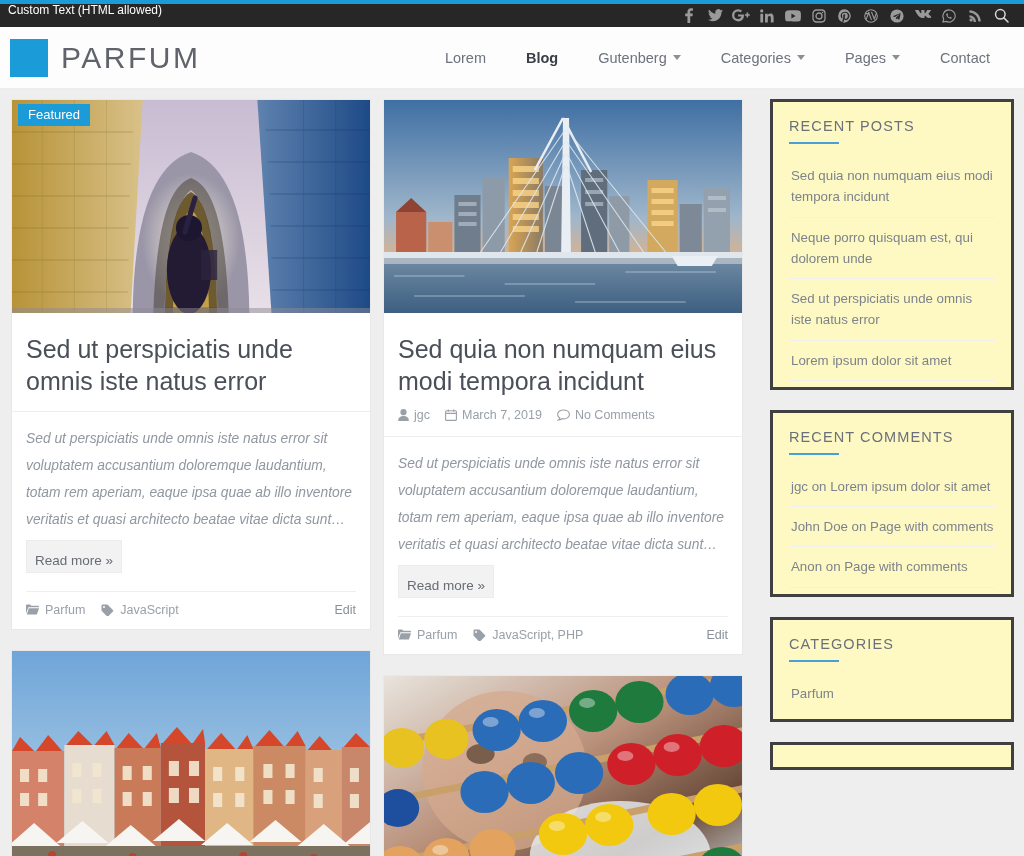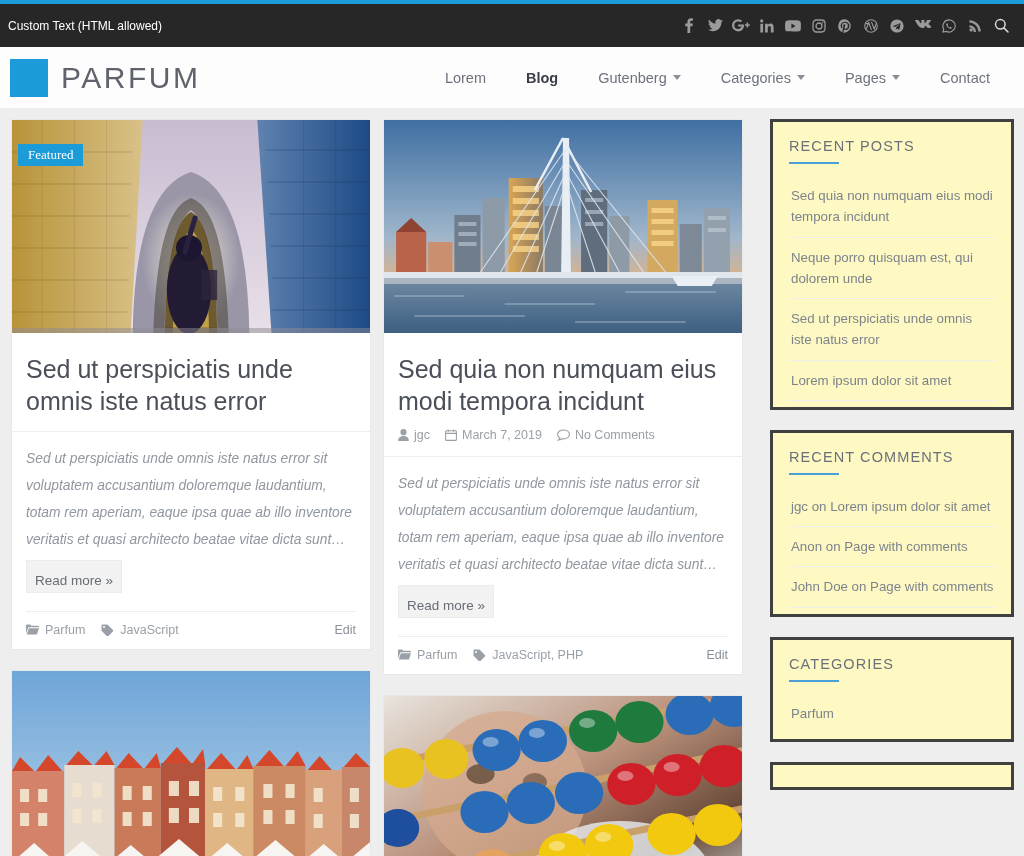--- a/index.html
+++ b/index.html
@@ -9,21 +9,21 @@
     width:1024px; height:856px; overflow:hidden;
     background:#eeeeee;
     font-family:"Liberation Sans", sans-serif;
     color:#555a62;
     -webkit-font-smoothing:antialiased;
   }
 
   
   .topbar-accent { height:4px; background:#1b9bd8; }
   .topbar {
-    height:43px; background:#272727; display:flex; align-items:center;
+    height:23px; background:#272727; display:flex; 
     padding:0 10px 0 8px; justify-content:space-between;
   }
   .topbar-text { color:#ffffff; font-size:12px; line-height:1; white-space:nowrap; }
   .social { display:flex; align-items:center; gap:0px; }
   .social-icon {
     width:26px; height:25px; display:flex; align-items:center; justify-content:center;
     color:#9a9a9a; cursor:pointer;
   }
   .social-icon svg { display:block; }
 
@@ -54,22 +54,22 @@
   .col { width:372px; padding:0 6px; }
   .sidebar { width:258px; padding:0 10px 0 4px; }
 
   
   .card {
     background:#ffffff; border:1px solid #e8e8e8; margin-bottom:20px;
     position:relative;
   }
   .thumb { width:100%; display:block; position:relative; overflow:hidden; }
   .badge-featured {
-    position:absolute; top:24px; left:6px; background:#1b9bd8; color:#fff;
-    font-size:13px; padding:4px 10px 5px; line-height:1; z-index:3;font-family:Liberation Serif, serif;
+    position:absolute; top:4px; left:6px; background:#1b9bd8; color:#fff;
+    font-size:13px; padding:4px 10px 5px; line-height:1; z-index:3;
   }
   .card-title-wrap { padding:16px 14px 14px; border-bottom:1px solid #eeeeee; }
   .card-title {
     font-size:25px; line-height:1.28; color:#4a4f58; font-weight:400; margin:0;
   }
   .card-meta {
     display:flex; align-items:flex-end; gap:15px; margin-top:11px;
     font-size:12.5px; color:#9aa0a8;
   }
   .card-meta span { display:flex; align-items:center; gap:5px; }
@@ -588,22 +588,22 @@
         <li>Sed ut perspiciatis unde omnis iste natus error</li>
         <li>Lorem ipsum dolor sit amet</li>
       </ul>
     </div>
 
     <div class="widget">
       <h3 class="widget-title">Recent Comments</h3>
       <div class="widget-rule"></div>
       <ul class="widget-list">
         <li>jgc on Lorem ipsum dolor sit amet</li>
+        <li>John Doe on Page with comments</li>
         <li>Anon on Page with comments</li>
-        <li>John Doe on Page with comments</li>
       </ul>
     </div>
 
     <div class="widget">
       <h3 class="widget-title">Categories</h3>
       <div class="widget-rule"></div>
       <ul class="widget-list">
         <li style="border-bottom:none">Parfum</li>
       </ul>
     </div>

